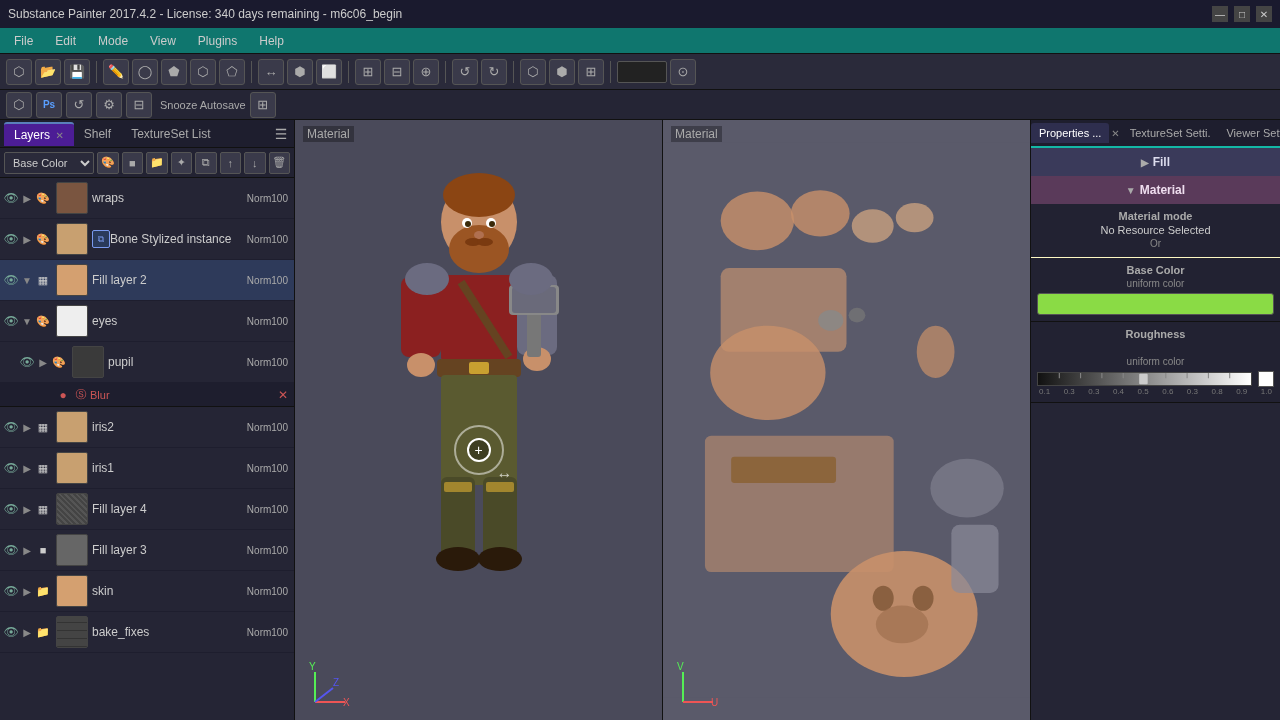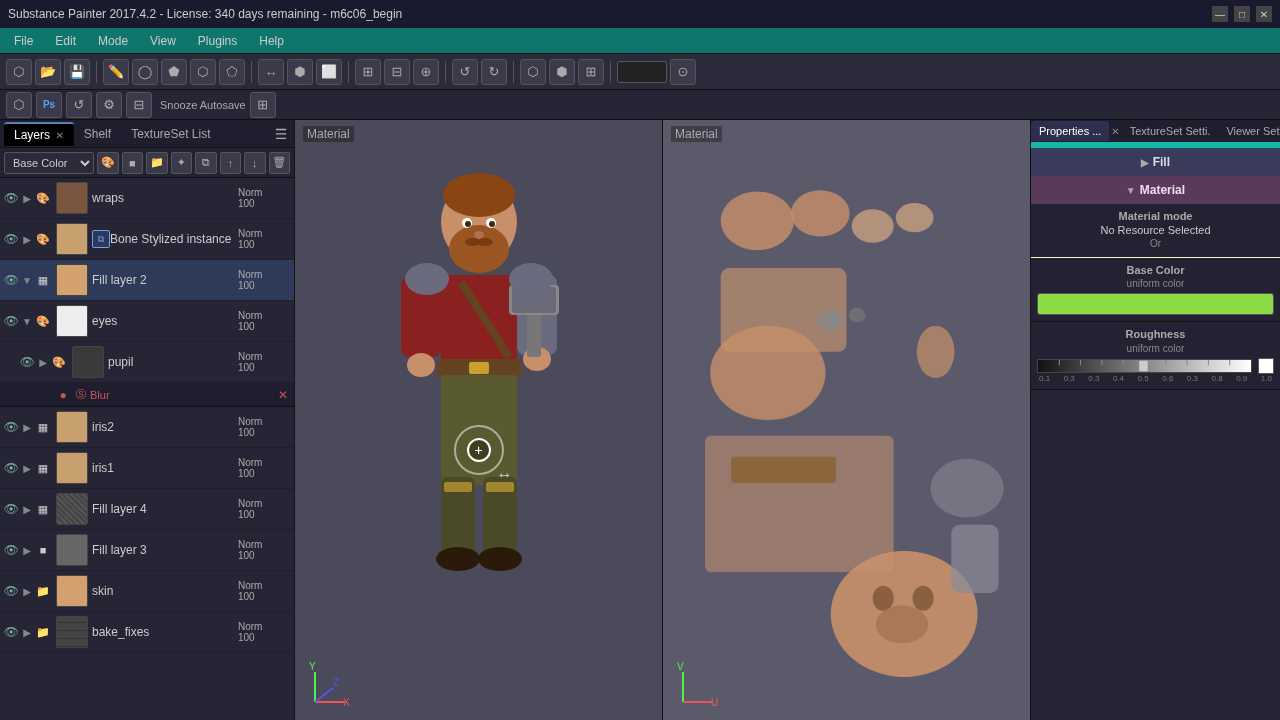--- a/index.html
+++ b/index.html
@@ -136,21 +136,21 @@
     }
     .panel-tab {
       padding: 4px 10px;
       cursor: pointer;
       font-size: 12px;
       color: #aaa;
       border-radius: 3px 3px 0 0;
     }
     .panel-tab.active {
       color: #fff;
-      background: #000000;
+      background: #4c1d95;
       border-top: 2px solid #5a7fbb;
     }
     .panel-tab-close {
       margin-left: 2px;
       color: #888;
       cursor: pointer;
       font-size: 10px;
     }
 
     
@@ -348,21 +348,21 @@
       background: #252535;
       border-left: 1px solid #111;
       display: flex;
       flex-direction: column;
       overflow: hidden;
     }
 
     .right-panel-tabs {
       display: flex;
       background: #1e1e2e;
-      border-bottom: 6px solid #14b8a6;
+      border-bottom: 2px solid #14b8a6;
       height: 28px;
       align-items: center;
     }
     .right-tab {
       padding: 4px 8px;
       cursor: pointer;
       font-size: 11px;
       color: #aaa;
       border-radius: 3px 3px 0 0;
       white-space: nowrap;
@@ -490,21 +490,21 @@
     .prop-roughness-section {
       padding: 6px;
       background: #222232;
       border-bottom: 1px solid #111;
     }
     .prop-roughness-label {
       font-size: 11px;
       color: #aaa;
       font-weight: bold;
       text-align: center;
-      margin-bottom: 3px;
+      margin-bottom: 16px;
     }
     .prop-roughness-sublabel {
       font-size: 10px;
       color: #888;
       text-align: center;
       margin-bottom: 4px;
     }
     .roughness-end-white {
       width: 16px;
       height: 16px;
@@ -533,23 +533,23 @@
       transform: translate(-50%, -55%);
     }
 
     
     ::-webkit-scrollbar { width: 6px; height: 6px; }
     ::-webkit-scrollbar-track { background: #1e1e2e; }
     ::-webkit-scrollbar-thumb { background: #555; border-radius: 3px; }
 
     .norm-100 {
       display: flex;
-      flex-direction: column;
+      flex-direction: row;
       align-items: flex-start;
-      margin-right: 16px;
+      margin-right: 4px;
       min-width: 38px;
     }
     .norm-100 span { font-size: 10px; color: #aaa; }
 
     .layer-instance-icon {
       width: 18px;
       height: 18px;
       border: 1px solid #7a9aee;
       border-radius: 2px;
       display: flex;

